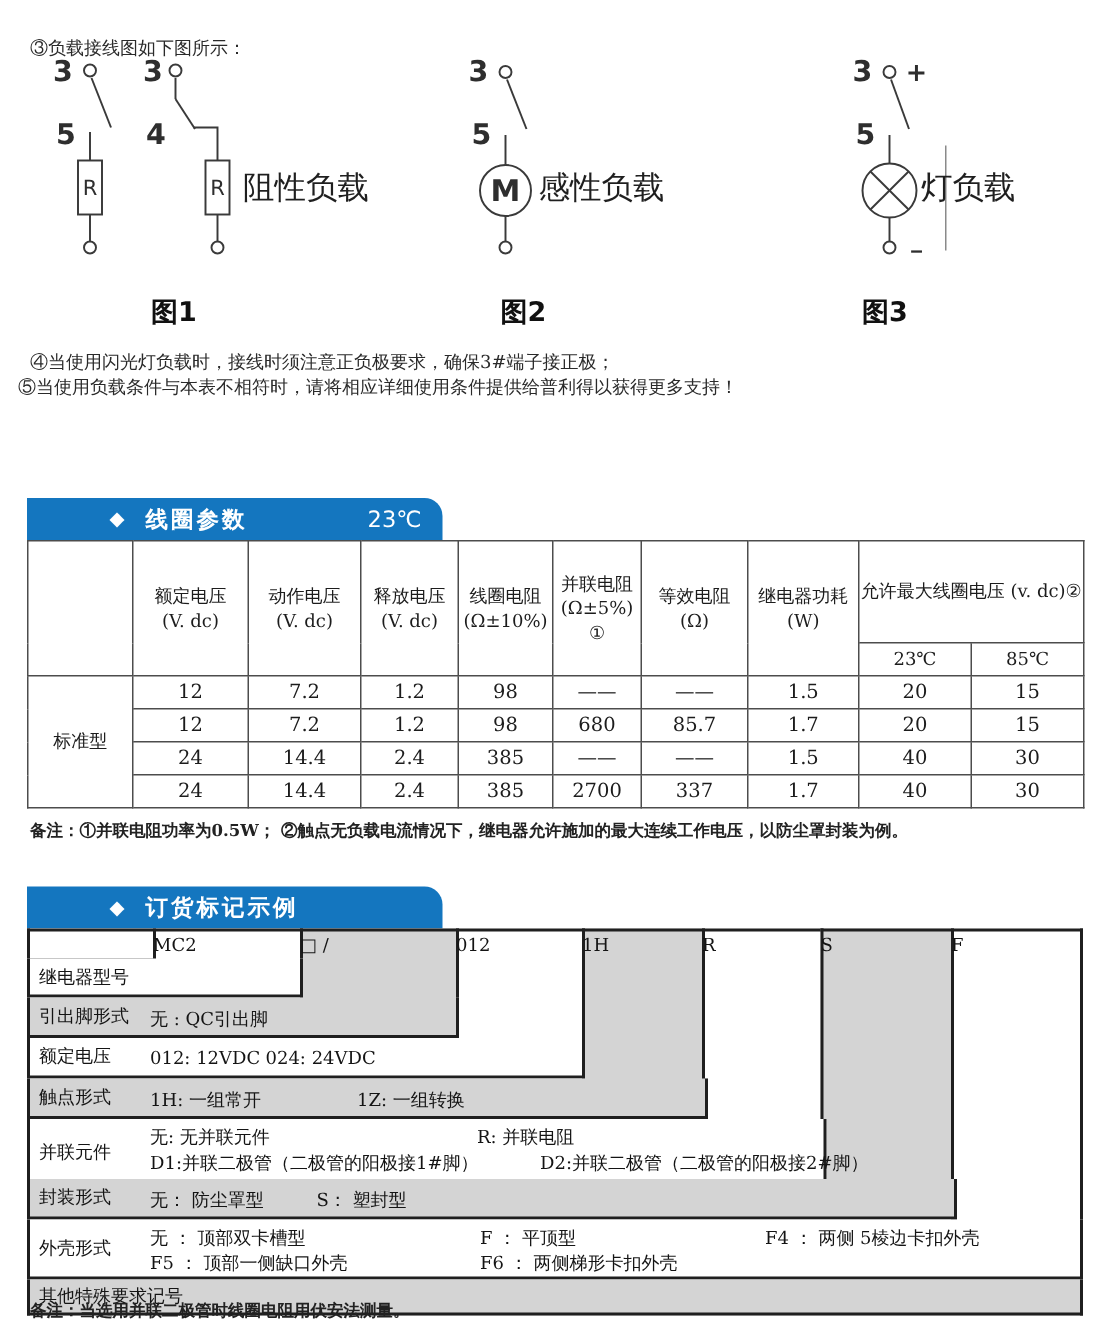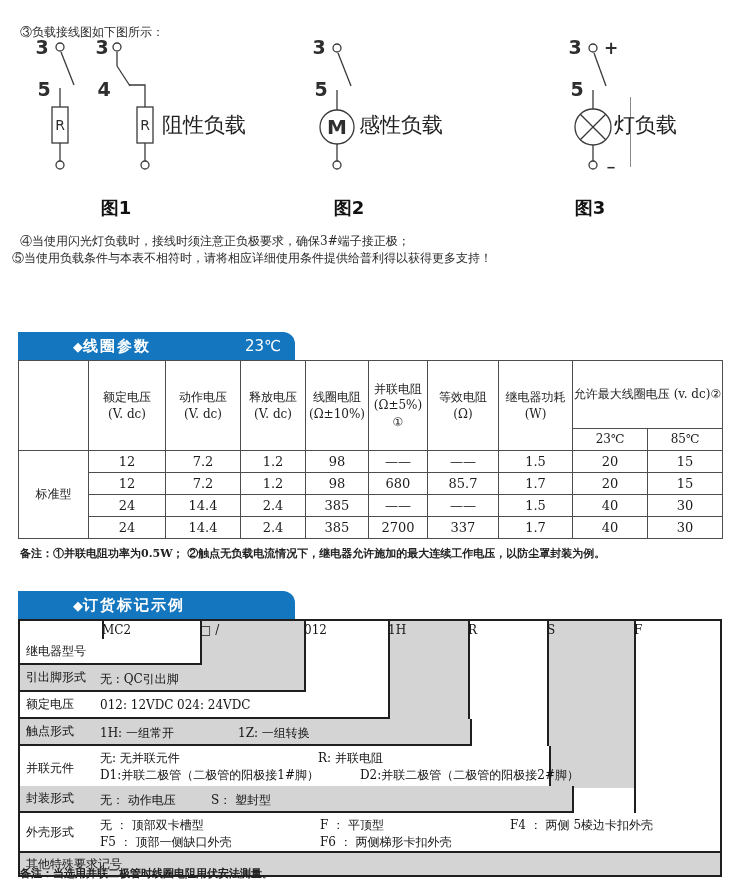--- a/index.html
+++ b/index.html
@@ -11,21 +11,21 @@
   .note{font-family:"DejaVu Serif",serif;font-size:12px;color:#2a2a2a;}
   .small-note{font-family:"DejaVu Serif",serif;font-size:11px;font-weight:600;color:#222;}
 
   
   .banner{
     position:absolute;left:18px;width:277px;height:28px;
     background:#1476bf;color:#fff;display:flex;align-items:center;
     border-top-right-radius:12px;
   }
   .banner .diamond{font-size:13px;margin-left:55px;}
-  .banner .btitle{font-size:15px;font-weight:bold;letter-spacing:2px;}
+  .banner .btitle{font-size:15px;font-weight:bold;letter-spacing:2px;margin-left:14px;}
   .banner .btemp{font-size:15px;margin-left:auto;margin-right:14px;}
 
   
   table.coil{
     position:absolute;left:18px;top:360px;width:704px;
     border-collapse:collapse;table-layout:fixed;
     font-family:"DejaVu Serif",serif;
   }
   table.coil th,table.coil td{
     border:1px solid #4d4d4d;text-align:center;vertical-align:middle;
@@ -264,23 +264,23 @@
     <span class="itm" style="left:80px;top:6px;">1H: 一组常开</span>
     <span class="itm" style="left:218px;top:6px;">1Z: 一组转换</span>
   </div>
   <div class="orow ow" style="top:127px;width:533px;height:46px;">
     <span class="rlabel">并联元件</span>
     <span class="itm" style="left:80px;top:4px;">无: 无并联元件</span>
     <span class="itm" style="left:298px;top:4px;">R: 并联电阻</span>
     <span class="itm" style="left:80px;top:21px;">D1:并联二极管（二极管的阳极接1#脚）</span>
     <span class="itm" style="left:340px;top:21px;">D2:并联二极管（二极管的阳极接2#脚）</span>
   </div>
-  <div class="orow og" style="top:167px;width:556px;height:27px;text-decoration:underline;">
+  <div class="orow og" style="top:167px;width:620px;height:27px;text-decoration:underline;">
     <span class="rlabel">封装形式</span>
-    <span class="itm" style="left:80px;top:6px;">无： 动作电压</span>
+    <span class="itm" style="left:80px;top:6px;">无： 防尘罩型</span>
     <span class="itm" style="left:191px;top:6px;">S： 塑封型</span>
   </div>
   <div class="orow ow" style="top:194px;width:704px;height:40px;">
     <span class="rlabel">外壳形式</span>
     <span class="itm" style="left:80px;top:4px;">无 ： 顶部双卡槽型</span>
     <span class="itm" style="left:300px;top:4px;">F ： 平顶型</span>
     <span class="itm" style="left:490px;top:4px;">F4 ： 两侧 5棱边卡扣外壳</span>
     <span class="itm" style="left:80px;top:21px;">F5 ： 顶部一侧缺口外壳</span>
     <span class="itm" style="left:300px;top:21px;">F6 ： 两侧梯形卡扣外壳</span>
   </div>

